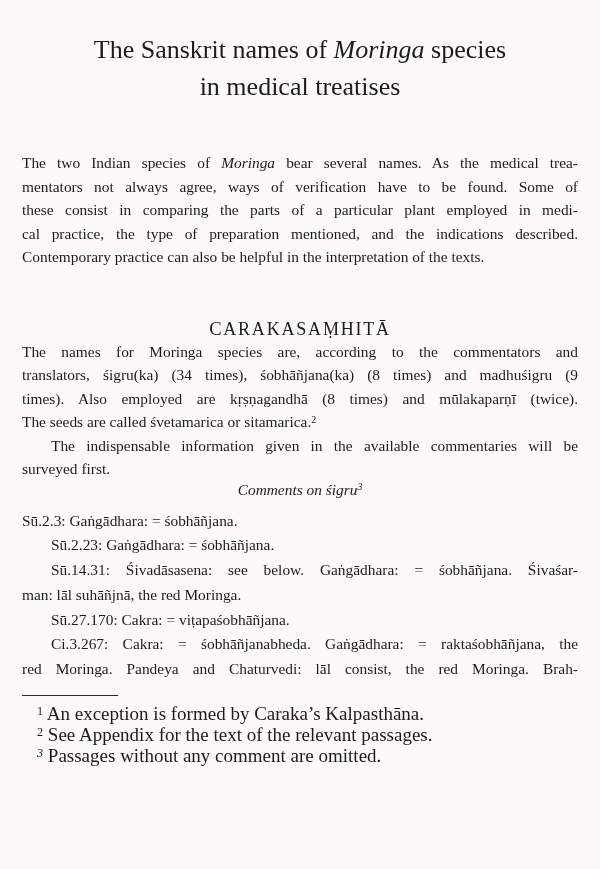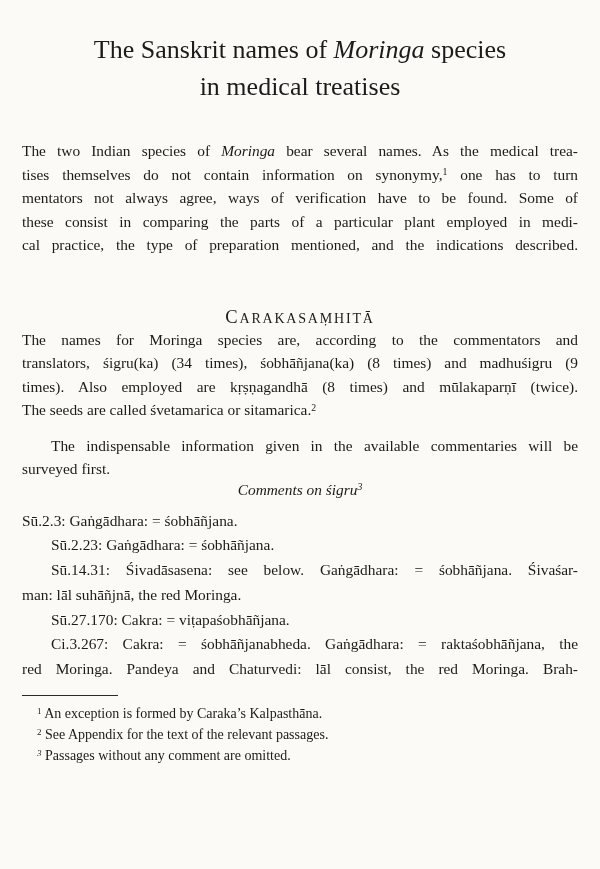--- a/index.html
+++ b/index.html
@@ -23,55 +23,55 @@
   .title {
     text-align: center;
     font-size: 26px;
     line-height: 37px;
     margin-top: 4px;
   }
   .body-text {
     font-size: 15.4px;
     line-height: 23.5px;
   }
-  .intro   { margin-top: 34px; }
+  .intro   { margin-top: 46px; }
   .names   { }
-  .survey  { margin-top: 12px; font-family: Liberation Serif, serif; }
+  .survey  { margin-top: 0; font-family: Liberation Serif, serif; }
   .line.just {
     text-align: justify;
     text-align-last: justify;
   }
   .line.indent { padding-left: 29px; }
   .sc-heading {
     margin-top: 50px;
     text-align: center;
     letter-spacing: 1.8px;
     font-size: 18.5px;
   }
-  .sc-heading .rest { font-size: 14px; }
+  .sc-heading .rest { font-size: 18px; }
   .comments-heading {
     margin-top: 0;
     text-align: center;
     font-size: 15.4px;
     font-style: italic;
   }
   .comments-heading .line { text-align: center; }
   .entries {
     margin-top: 10px;
     font-size: 15.4px;
     line-height: 24.8px;
   }
   .fn-rule {
     width: 96px;
     border: 0;
     border-top: 1.6px solid #2a2a2a;
     margin: 13px 0 7px 0;
   }
   .footnotes {
-    font-size: 14px;
+    font-size: 19px;
     line-height: 21px;
   }
   .footnotes .line { padding-left: 15px; }
   sup {
     font-size: 64%;
     line-height: 0;
     vertical-align: baseline;
     position: relative;
     top: -0.45em;
   }
@@ -82,24 +82,24 @@
 
 <div class="page">
 
   <div class="title">
       <div class="line"><span>The Sanskrit names of </span><i>Moringa</i><span> species</span></div>
       <div class="line"><span>in medical treatises</span></div>
     </div>
 
   <div class="body-text intro">
       <div class="line just"><span>The two Indian species of </span><i>Moringa</i><span> bear several names. As the medical trea-</span></div>
-      <div class="line just"><span>tises themselves do not contain information on synonymy,</span><sup>1</sup><span> one has to turn</span></div>
       <div class="line just"><span>mentators not always agree, ways of verification have to be found. Some of</span></div>
       <div class="line just"><span>these consist in comparing the parts of a particular plant employed in medi-</span></div>
       <div class="line just"><span>cal practice, the type of preparation mentioned, and the indications described.</span></div>
+      <div class="line"><span>Contemporary practice can also be helpful in the interpretation of the texts.</span></div>
     </div>
 
   <div class="sc-heading"><span>C</span><span class="rest">ARAKASAṂHITĀ</span></div>
 
   <div class="body-text names">
       <div class="line just"><span>The names for Moringa species are, according to the commentators and</span></div>
       <div class="line just"><span>translators, śigru(ka) (34 times), śobhāñjana(ka) (8 times) and madhuśigru (9</span></div>
       <div class="line just"><span>times). Also employed are kṛṣṇagandhā (8 times) and mūlakaparṇī (twice).</span></div>
       <div class="line"><span>The seeds are called śvetamarica or sitamarica.</span><sup>2</sup></div>
     </div>

